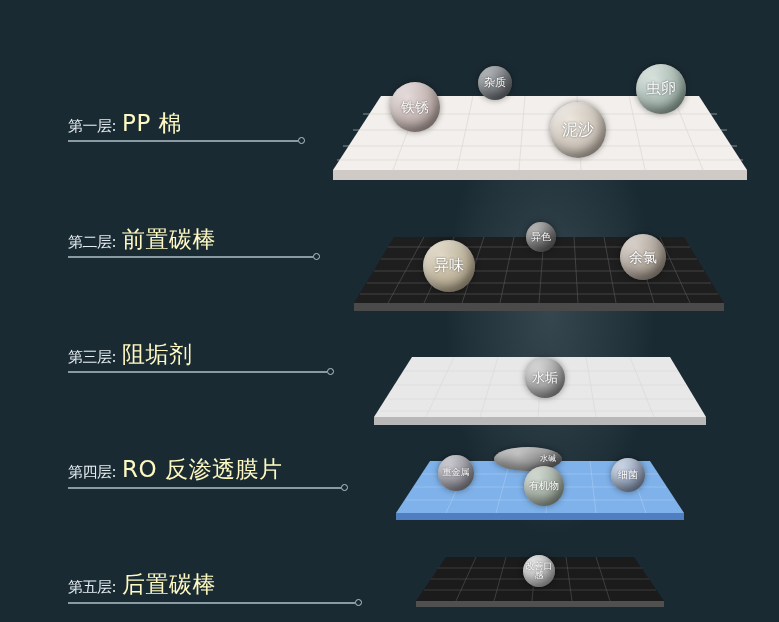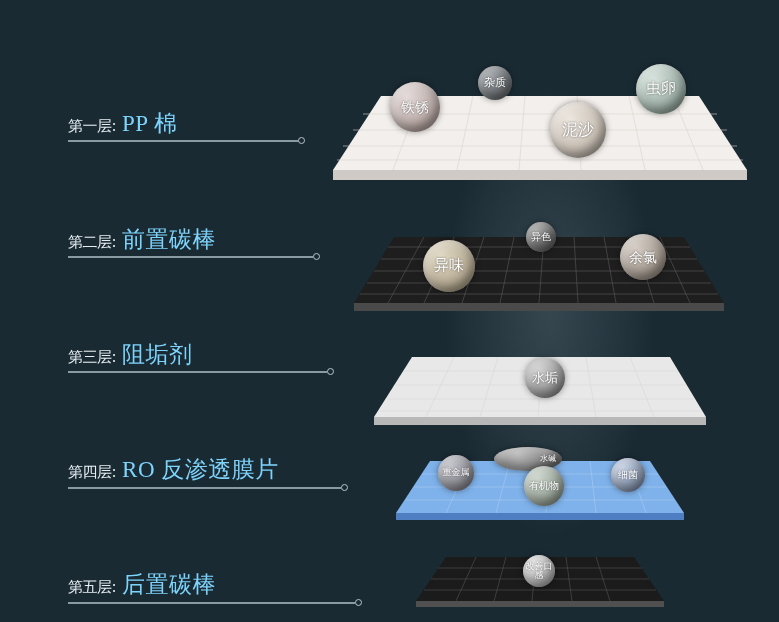--- a/index.html
+++ b/index.html
@@ -2,21 +2,21 @@
 <html><head>
 <meta charset="utf-8">
 <style>
   html,body{margin:0;padding:0;}
   body{width:779px;height:622px;background:#1a2a33;overflow:hidden;position:relative;font-family:"DejaVu Sans","Liberation Sans",sans-serif;color:#fff;}
   .stage{position:absolute;left:0;top:0;width:779px;height:622px;}
   .vortex{position:absolute;left:400px;top:0;width:300px;height:622px;
     background:radial-gradient(ellipse 140px 300px at 150px 311px, rgba(200,220,230,0.16), rgba(200,220,230,0.04) 60%, rgba(0,0,0,0) 75%);}
   .label{position:absolute;left:68px;display:flex;align-items:baseline;white-space:nowrap;}
   .label .pre{font-size:15px;color:#e6eef2;letter-spacing:-0.5px;}
-  .label .main{font-size:23px;color:#7dd3fc;margin-left:6px;letter-spacing:0.5px;font-family:Liberation Serif, serif;}
+  .label .main{font-size:23px;color:#fef9c3;margin-left:6px;letter-spacing:0.5px;}
   .line{position:absolute;left:68px;height:2px;background:#8a9aa3;}
   .line::after{content:"";position:absolute;right:-7px;top:-3px;width:5px;height:5px;border:1.5px solid #b9c6cc;border-radius:50%;background:#1a2a33;}
   .plate{position:absolute;}
   .plate svg{display:block;}
   .bubble{position:absolute;border-radius:50%;display:flex;align-items:center;justify-content:center;text-align:center;color:#fff;font-weight:normal;text-shadow:0 0 2px rgba(0,0,0,0.6);box-shadow:inset -4px -6px 10px rgba(0,0,0,0.35), inset 4px 4px 8px rgba(255,255,255,0.35), 0 0 6px rgba(0,0,0,0.4);line-height:1.05;}
 </style>
 </head>
 <body>
 
 <div class="stage">

